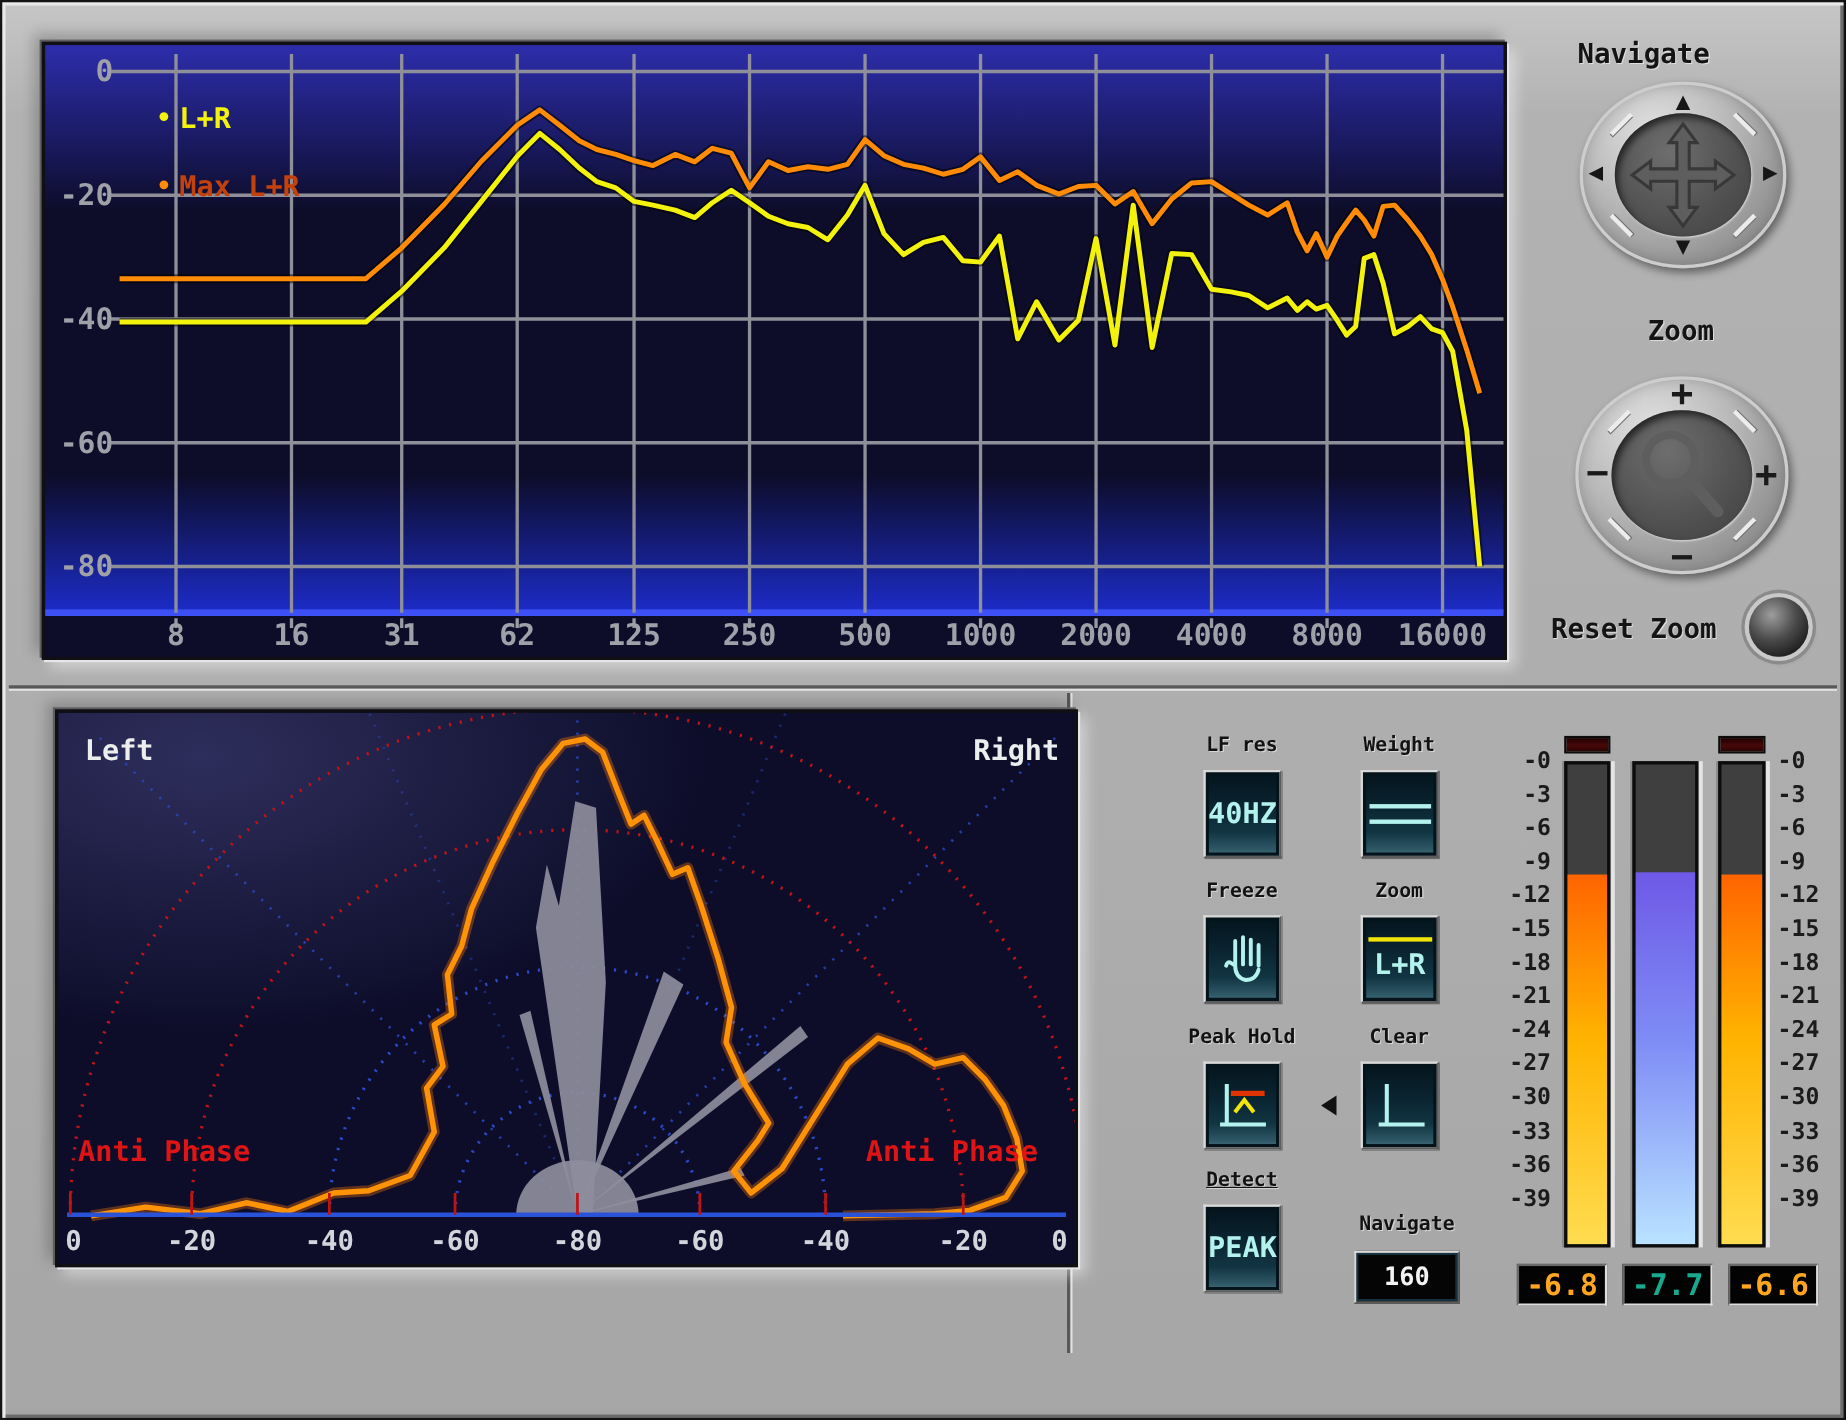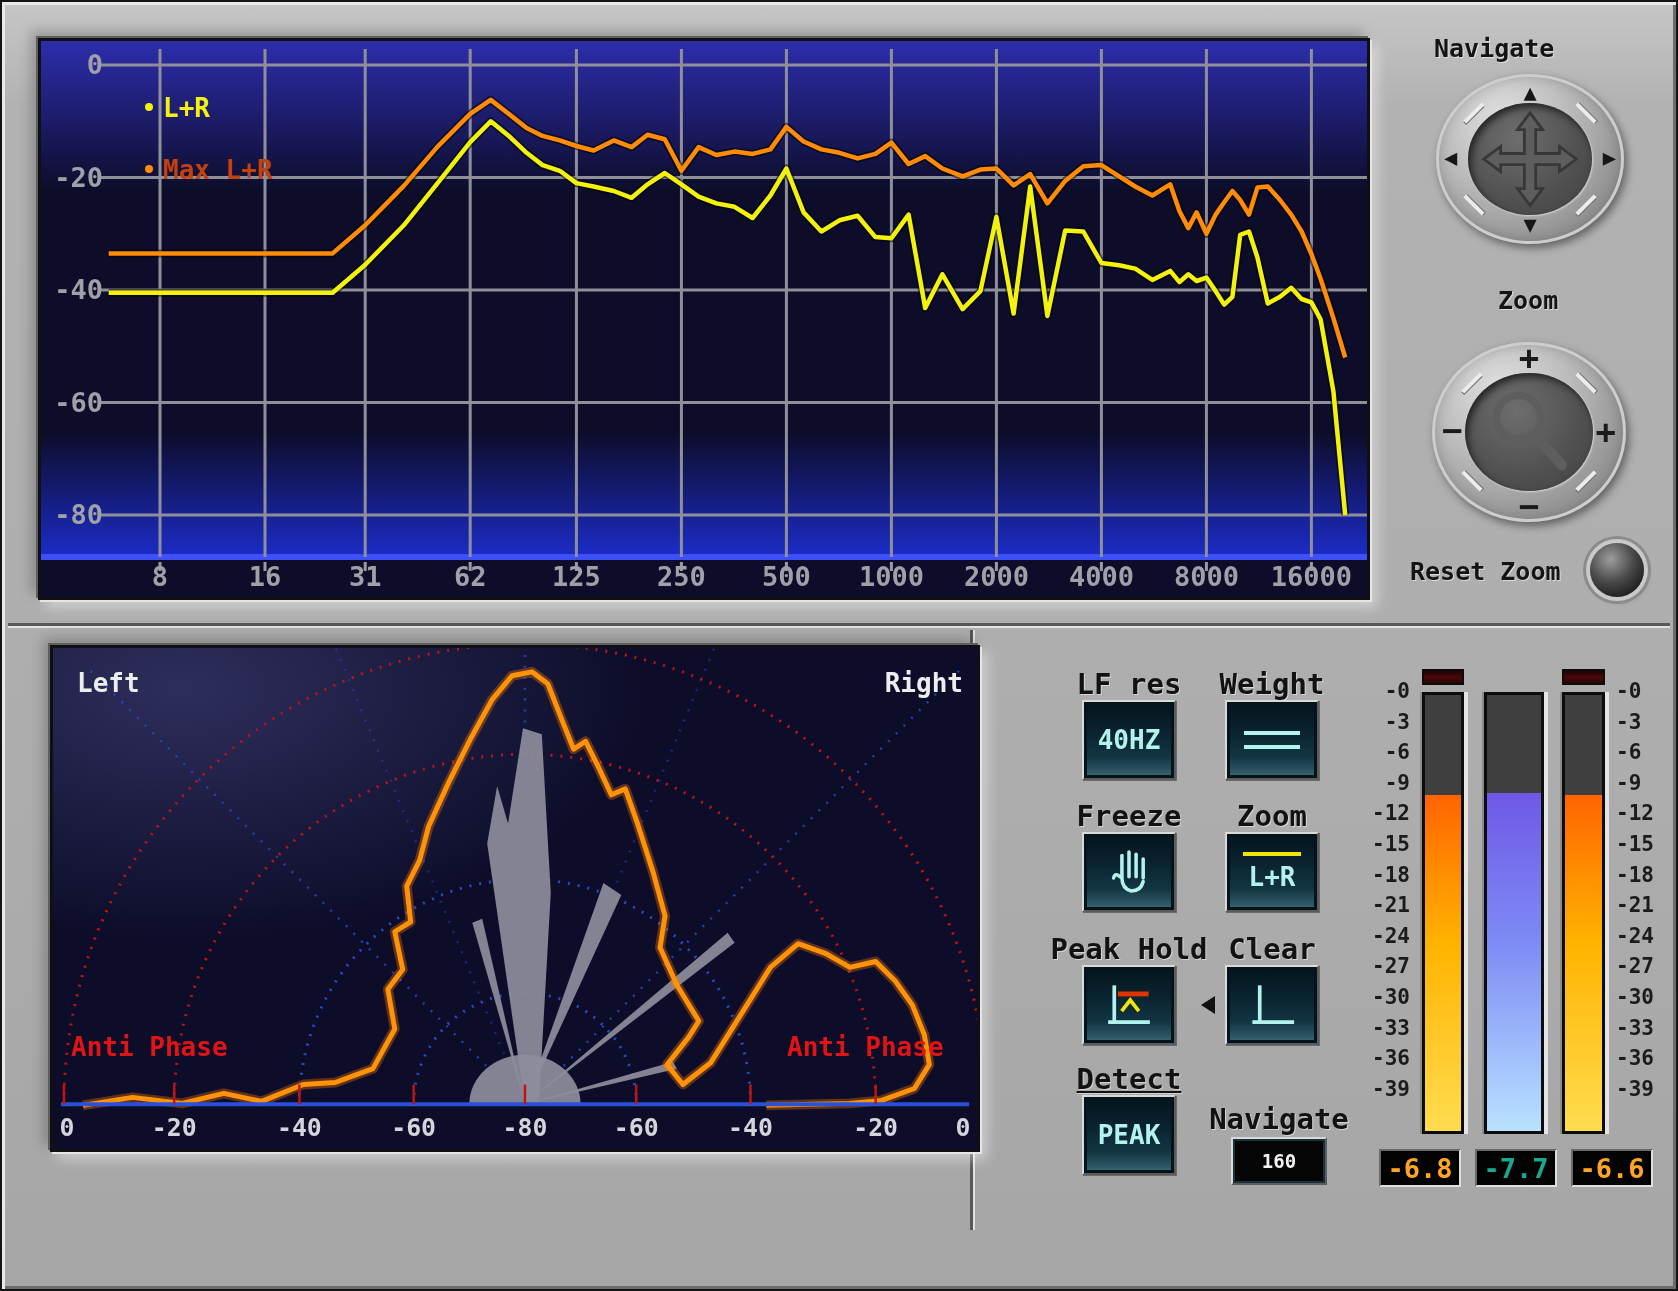--- a/index.html
+++ b/index.html
@@ -24,29 +24,29 @@
   .pad-inner{position:absolute;left:17%;top:17%;width:66%;height:66%;border-radius:50%;
     background:radial-gradient(circle at 40% 32%,#6e6e6e,#525252 55%,#404040 100%);
     box-shadow:inset 3px 4px 7px rgba(0,0,0,.6), 1px 1px 2px rgba(255,255,255,.55);}
   .pad-arrow{position:absolute;color:#161616;font-size:22px;line-height:22px;cursor:pointer;}
   .pad-ridge{position:absolute;width:4px;height:26px;background:#ececec;box-shadow:1px 1px 0 #6f6f6f;}
   .pm{position:absolute;color:#1a1a1a;font-size:34px;line-height:28px;font-weight:bold;cursor:pointer;}
   .reset-btn{position:absolute;width:54px;height:54px;border-radius:50%;cursor:pointer;
     background:radial-gradient(circle at 38% 30%,#9d9d9d,#4a4a4a 45%,#1c1c1c 80%);
     box-shadow:0 0 0 4px #c9c9c9, 0 0 0 7px #8b8b8b, 2px 3px 6px rgba(0,0,0,.5);}
   
-  .ctl-label{position:absolute;color:#121212;font-weight:bold;font-size:29px;text-align:center;white-space:nowrap;
+  .ctl-label{position:absolute;color:#121212;font-weight:bold;font-size:18px;text-align:center;white-space:nowrap;
     text-shadow:1px 1px 0 rgba(255,255,255,.5);transform:translateX(-50%);}
-  .lcd-btn{position:absolute;width:94px;height:80px;cursor:pointer;padding:0;
+  .lcd-btn{position:absolute;width:71px;height:80px;cursor:pointer;padding:0;
     background:linear-gradient(180deg,#04141d 0%,#0a2430 40%,#123543 72%,#2e5765 92%,#44707e 100%);
     border:2px solid;border-color:#d9d9d9 #5c5c5c #5c5c5c #d9d9d9;
     box-shadow:inset 0 0 0 3px #05141b, 1px 1px 0 #6a6a6a;
-    color:#b4f2ee;font-weight:bold;font-size:26px;display:flex;align-items:center;justify-content:center;flex-direction:column;}
+    color:#b4f2ee;font-weight:bold;font-size:26px;display:flex;align-items:center;justify-content:center;flex-direction:column;margin-left:12px;}
   .lcd-box{position:absolute;background:#050505;border:2px solid;border-color:#d9d9d9 #5c5c5c #5c5c5c #d9d9d9;
-    box-shadow:inset 0 0 0 2px #16323e;color:#f2f2f2;font-weight:bold;font-size:19px;
+    box-shadow:inset 0 0 0 2px #16323e;color:#f2f2f2;font-weight:bold;font-size:23px;
     display:flex;align-items:center;justify-content:center;}
   .tri-left{position:absolute;width:0;height:0;border-top:9px solid transparent;border-bottom:9px solid transparent;border-right:14px solid #111;}
   
   .meter{position:absolute;border:3px solid #0c0c0c;background:#3f3f3f;box-shadow:4px 0 0 #e4e4e4, -2px 0 0 #8b8b8b;}
   .meter .fill{position:absolute;left:0;right:0;bottom:0;}
   .peak-led{position:absolute;height:16px;background:linear-gradient(180deg,#1d0202,#4a0808 55%,#2a0404);border:2px solid #0c0c0c;}
   .mscale{position:absolute;color:#1b1b1b;font-weight:bold;font-size:21px;line-height:21px;}
   .readout{position:absolute;width:82px;height:38px;background:#030303;border:2px solid;border-color:#6a6a6a #dedede #dedede #6a6a6a;
     box-shadow:inset 1px 1px 0 #000;display:flex;align-items:center;justify-content:center;
     font-size:27px;font-weight:bold;}

